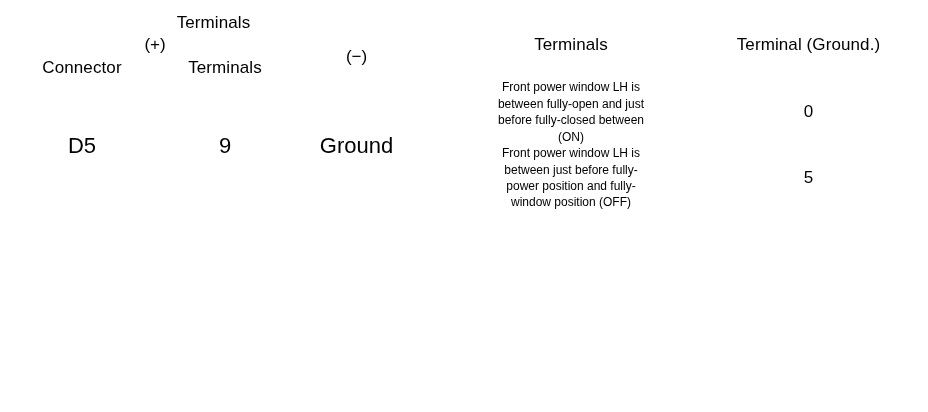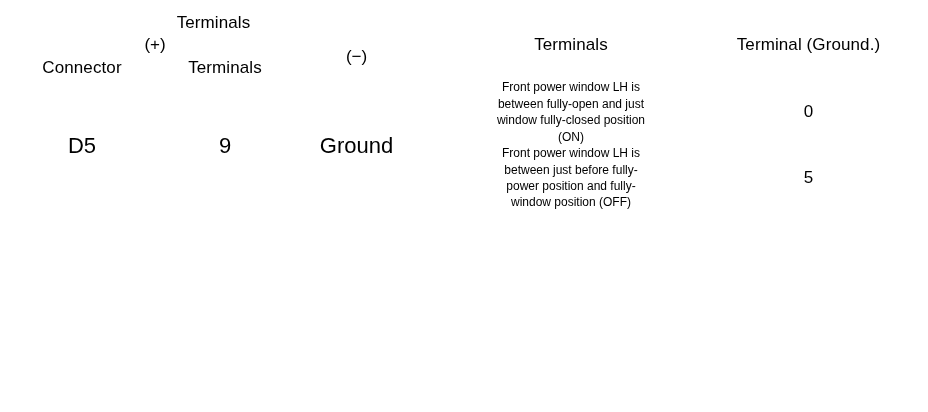--- a/index.html
+++ b/index.html
@@ -108,21 +108,21 @@
         <td class="br-thin cell-pad hdr">Terminals</td>
       </tr>
 
       <tr>
         <td class="bt-thick bb-thick br-thin bigcell" rowspan="2">D5</td>
         <td class="bt-thick bb-thick br-thin bigcell" rowspan="2">9</td>
         <td class="bt-thick bb-thick br-thin bigcell" rowspan="2">Ground</td>
         <td class="bt-thick bb-thin br-thin cond">
           <span class="line">Front power window LH is</span>
           <span class="line">between fully-open and just</span>
-          <span class="line">window fully-closed position</span>
+          <span class="line">before fully-closed between</span>
           <span class="line">(ON)</span>
         </td>
         <td class="bt-thick bb-thin val">0</td>
       </tr>
 
       <tr>
         <td class="bb-thick br-thin cond">
           <span class="line">Front power window LH is</span>
           <span class="line">between just before fully-</span>
           <span class="line">power position and fully-</span>

